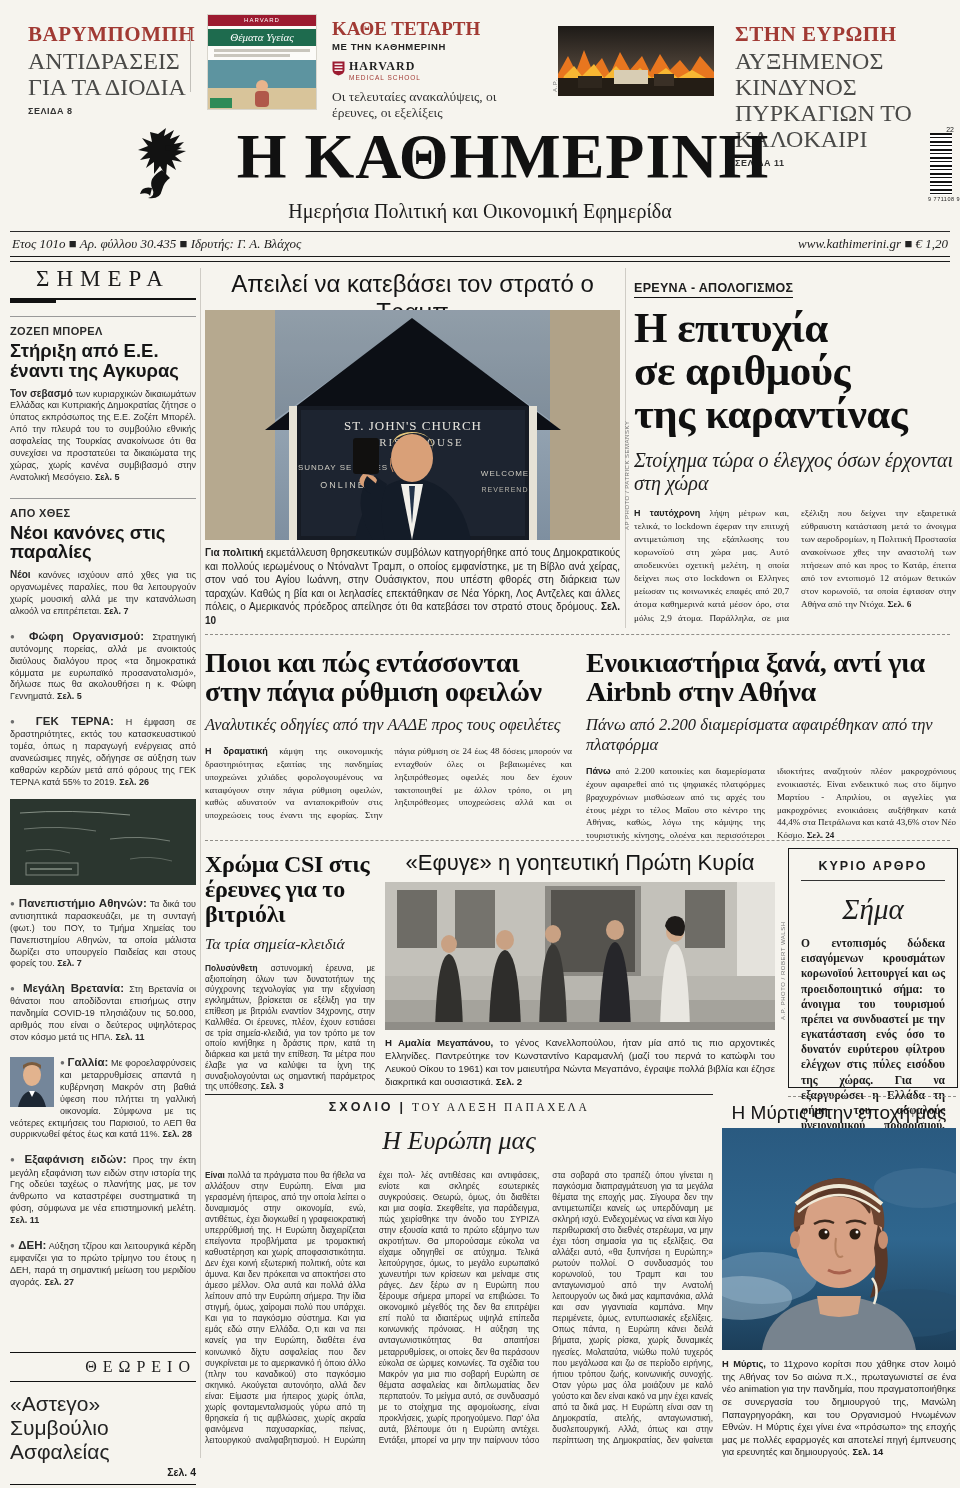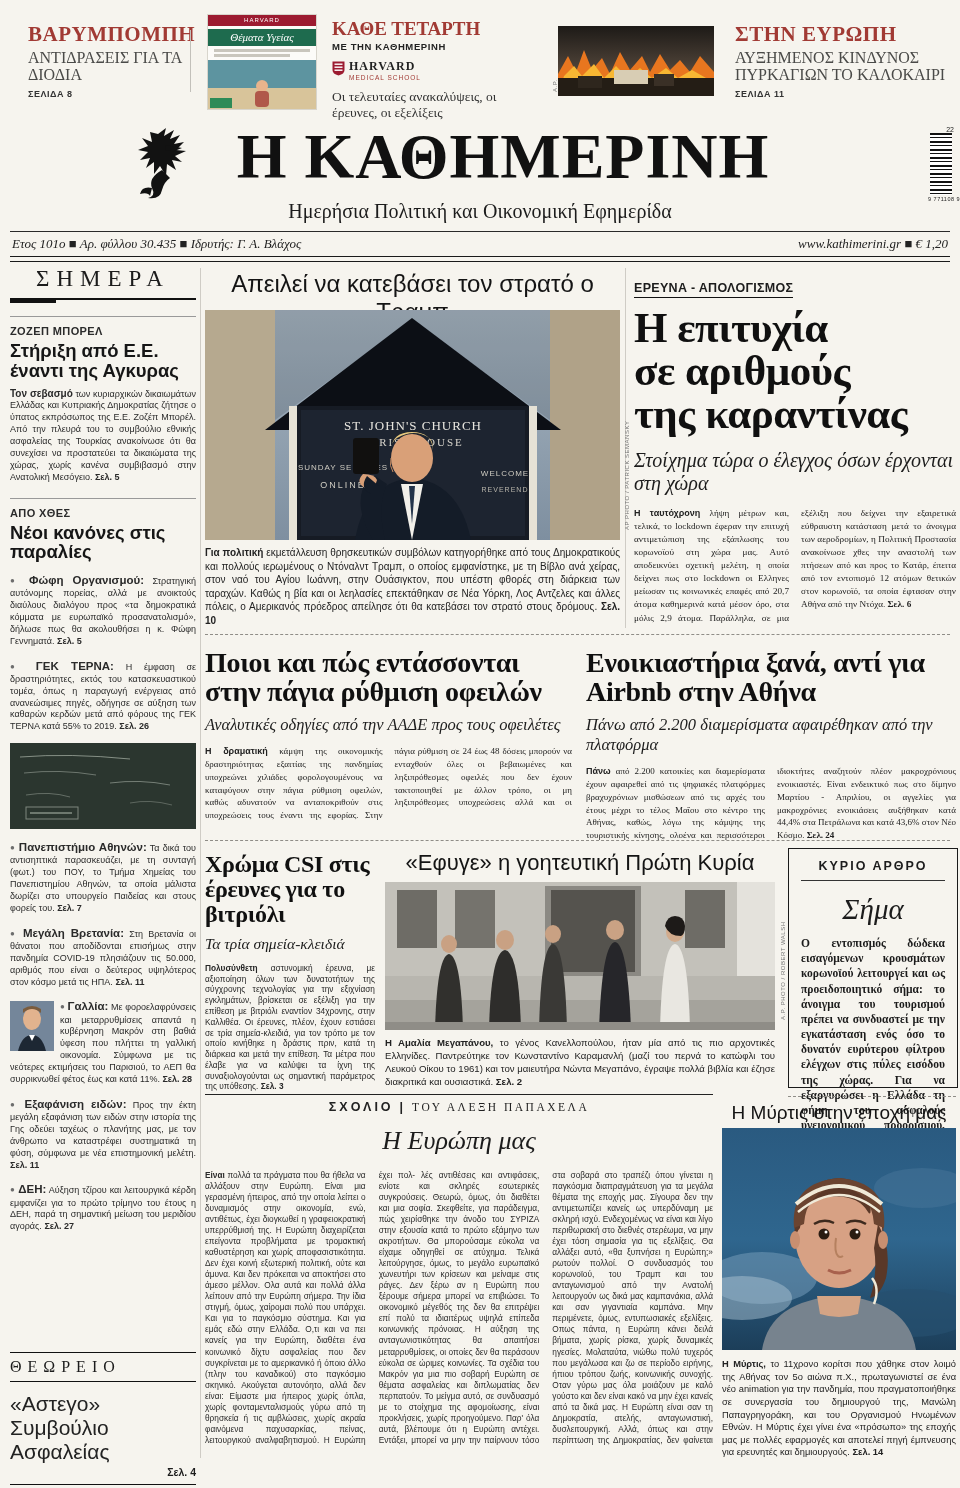--- a/index.html
+++ b/index.html
@@ -5,21 +5,21 @@
   html,body{margin:0;padding:0;background:#e9e7e1;}
   .page{position:relative;width:960px;height:1488px;background:#f6f4ee;overflow:hidden;
         font-family:"Liberation Sans",sans-serif;color:#1c1c1c;}
   .serif{font-family:"Liberation Serif",serif;}
   .abs{position:absolute;}
   .just{text-align:justify;}
   b{font-weight:bold;}
   .pg{font-weight:bold;}
   
   .promo-kicker{font-family:"Liberation Serif",serif;font-weight:bold;font-size:21px;color:#a13a34;letter-spacing:.5px;}
-  .promo-title{font-family:"Liberation Serif",serif;font-size:16px;color:#4a4a48;line-height:1.08;margin-top:2px;}
+  .promo-title{font-family:"Liberation Serif",serif;font-size:24px;color:#4a4a48;line-height:1.08;margin-top:2px;}
   .promo-page{font-size:9px;font-weight:bold;color:#333;margin-top:5px;letter-spacing:.5px;}
   .vdiv{width:1px;background:#c2c0ba;}
   .health-kicker{font-family:"Liberation Serif",serif;font-weight:bold;font-size:19px;color:#a13a34;}
   .health-sub{font-size:9.5px;font-weight:bold;letter-spacing:.6px;color:#222;margin-top:1px;}
   .harvard-row{display:flex;align-items:center;gap:4px;margin-top:4px;}
   .harvard-name{font-family:"Liberation Serif",serif;font-weight:bold;font-size:12px;color:#222;letter-spacing:1px;}
   .harvard-ms{font-size:6.5px;color:#a13a34;letter-spacing:1px;}
   .health-blurb{font-family:"Liberation Serif",serif;font-size:13.5px;color:#333;line-height:1.15;margin-top:8px;}
   
   .mast-title{left:0;right:0;top:120px;text-align:center;font-family:"Liberation Serif",serif;
@@ -37,21 +37,21 @@
   .simera-h::after{content:"";position:absolute;left:0;bottom:-5px;width:46px;height:5px;background:#111;}
   .sb-kicker{font-size:11px;font-weight:bold;letter-spacing:.4px;color:#2b2b2b;margin:14px 0 4px;}
   .sb-head{font-size:18.5px;font-weight:bold;line-height:1.07;color:#161616;margin-bottom:6px;}
   .sb-body{font-size:9px;line-height:1.32;color:#2a2a2a;text-align:justify;}
   .sb-item{margin-top:11px;font-size:9px;line-height:1.32;color:#2a2a2a;text-align:justify;}
   .sb-item .nm{font-size:11.5px;}
   .bullet{color:#6d6d6d;font-size:8px;vertical-align:1px;}
   .sb-photo{width:186px;height:86px;margin-top:10px;background:#2b362f;position:relative;overflow:hidden;}
   .macron{float:left;width:44px;height:50px;margin:2px 6px 2px 0;}
   .theoreio{left:10px;top:1352px;width:186px;}
-  .theo-h{font-family:"Liberation Serif",serif;font-size:16px;letter-spacing:6px;text-align:left;
+  .theo-h{font-family:"Liberation Serif",serif;font-size:16px;letter-spacing:6px;text-align:right;
           border-top:1.5px solid #111;border-bottom:1.5px solid #111;padding:5px 0;}
   .theo-title{font-family:"Liberation Sans",sans-serif;font-size:21px;line-height:1.15;color:#222;margin-top:10px;}
   .theo-pg{text-align:right;font-size:10.5px;font-weight:bold;margin-top:2px;}
   .theo-foot{border-bottom:1.5px solid #111;margin-top:6px;}
   
   .trump-head{left:205px;top:270px;width:415px;text-align:center;font-size:24px;color:#141414;}
   .caption{font-size:10px;line-height:1.36;color:#222;text-align:justify;}
   .kicker2{font-size:12.5px;font-weight:bold;letter-spacing:.3px;border-bottom:1.5px solid #111;
            display:inline-block;padding-bottom:2px;}
   .q-head{font-family:"Liberation Serif",serif;font-weight:bold;font-size:43px;line-height:1.0;color:#101010;letter-spacing:-0.5px;}
@@ -175,20 +175,21 @@
 
   <div class="abs sidebar">
     <div class="simera-h serif">ΣΗΜΕΡΑ</div>
 
     <div class="sb-kicker" style="border-top:1px solid #999;padding-top:8px;margin-top:16px;">ΖΟΖΕΠ ΜΠΟΡΕΛ</div>
     <div class="sb-head">Στήριξη από Ε.Ε. έναντι της Αγκυρας</div>
     <p class="sb-body" style="margin:0;"><b style="font-size:10px">Τον σεβασμό</b> <span>των κυριαρχικών δικαιωμάτων Ελλάδας και Κυπριακής Δημοκρατίας ζήτησε ο ύπατος εκπρόσωπος της Ε.Ε. Ζοζέπ Μπορέλ. Από την πλευρά του το συμβούλιο εθνικής ασφαλείας της Τουρκίας ανακοίνωσε ότι θα συνεχίσει να προστατεύει τα δικαιώματα της χώρας, χωρίς κανένα συμβιβασμό στην Ανατολική Μεσόγειο.</span> <b class="pg">Σελ. 5</b></p>
 
     <div class="sb-kicker" style="border-top:1px solid #999;padding-top:8px;margin-top:14px;">ΑΠΟ ΧΘΕΣ</div>
     <div class="sb-head">Νέοι κανόνες στις παραλίες</div>
+    <p class="sb-body" style="margin:0;"><b style="font-size:10px">Νέοι</b> <span>κανόνες ισχύουν από χθες για τις οργανωμένες παραλίες, που θα λειτουργούν χωρίς μουσική αλλά με την κατανάλωση αλκοόλ να επιτρέπεται.</span> <b class="pg">Σελ. 7</b></p>
 
     <p class="sb-item"><span class="bullet">●</span> <b class="nm">Φώφη Οργανισμού:</b> <span>Στρατηγική αυτόνομης πορείας, αλλά με ανοικτούς διαύλους διαλόγου προς «τα δημοκρατικά κόμματα με ευρωπαϊκό προσανατολισμό», δήλωσε πως θα ακολουθήσει η κ. Φώφη Γεννηματά.</span> <b class="pg">Σελ. 5</b></p>
 
     <p class="sb-item"><span class="bullet">●</span> <b class="nm">ΓΕΚ ΤΕΡΝΑ:</b> <span>Η έμφαση σε δραστηριότητες, εκτός του κατασκευαστικού τομέα, όπως η παραγωγή ενέργειας από ανανεώσιμες πηγές, οδήγησε σε αύξηση των καθαρών κερδών μετά από φόρους της ΓΕΚ ΤΕΡΝΑ κατά 55% το 2019.</span> <b class="pg">Σελ. 26</b></p>
 
     <div class="sb-photo">
       <svg width="186" height="86">
         <rect width="186" height="86" fill="#2b362f"></rect>
         <path d="M10 14 Q60 10 120 16" stroke="#cfd8cc" stroke-width="1" fill="none" opacity="0.55"></path>
         <path d="M14 30 Q50 26 86 32" stroke="#cfd8cc" stroke-width="1" fill="none" opacity="0.4"></path>

